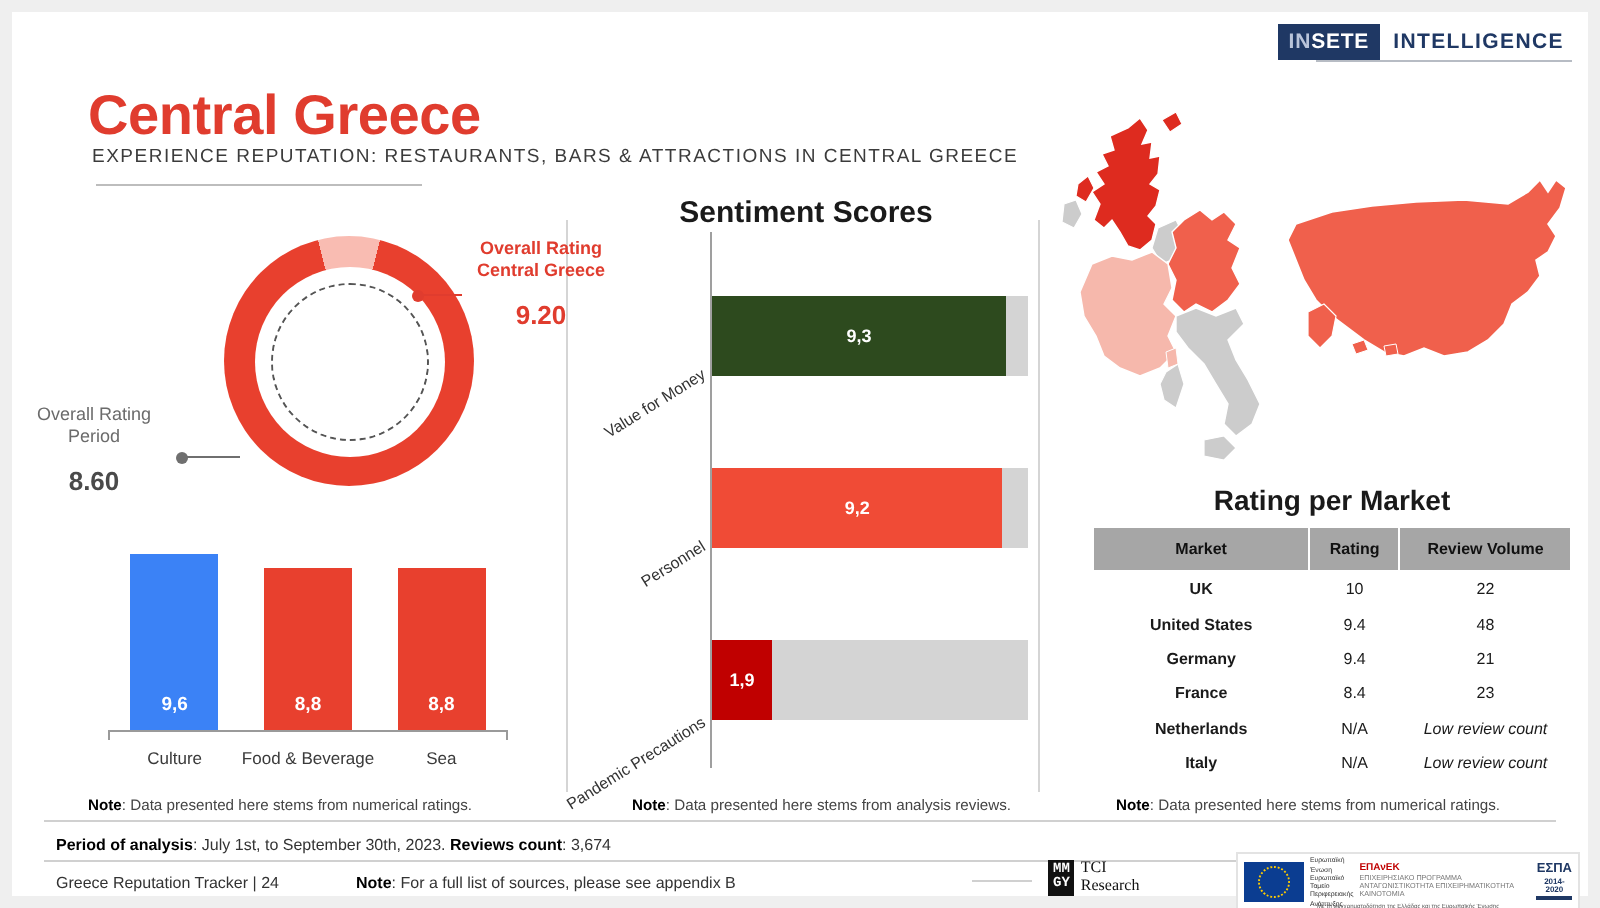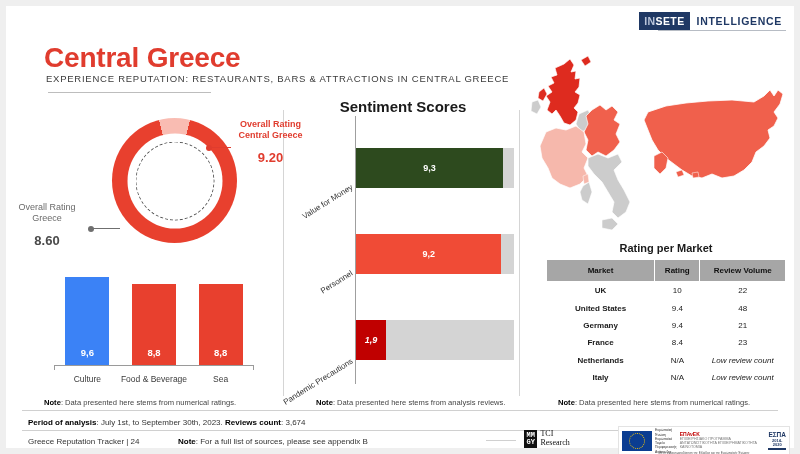--- a/index.html
+++ b/index.html
@@ -141,21 +141,21 @@
     position: absolute; font-size: 8px; color: #333;
     transform: rotate(-32deg); transform-origin: right center;
     white-space: nowrap; text-align: right;
   }
 
   
   .map-zone { position: absolute; left: 520px; top: 28px; width: 268px; height: 205px; }
 
   
   .tbl-zone { position: absolute; left: 540px; top: 236px; width: 240px; }
-  .tbl-title { text-align: center; font-size: 11px; font-weight: bold; color: #1a1a1a; margin-bottom: 5px; }
+  .tbl-title { text-align: center; font-size: 14px; font-weight: bold; color: #1a1a1a; margin-bottom: 5px; }
   table { width: 240px; border-collapse: collapse; }
   th {
     background: #a6a6a6; color: #111; font-size: 8px; font-weight: bold;
     padding: 6px 2px; border: 1px solid #ffffff; text-align: center;
   }
   td {
     font-size: 8px; color: #1a1a1a; padding: 4.2px 2px;
     text-align: center; border: none;
   }
   td.mkt { font-weight: bold; }
@@ -241,21 +241,21 @@
     <div class="lbl-cg">
       <div>Overall Rating</div>
       <div>Central Greece</div>
     </div>
     <div class="val-cg">9.20</div>
 
     <div class="dot-eu"></div>
     <div class="lead-eu"></div>
     <div class="lbl-eu">
       <div>Overall Rating</div>
-      <div>Greece</div>
+      <div>Period</div>
     </div>
     <div class="val-eu">8.60</div>
   </div>
 
   <div class="colchart">
     <div class="cols">
       <div class="colcell">
         <div class="bar" id="b0" style="height: 96%; background: #3b82f6;">
             <span>9,6</span>
           </div>
@@ -293,21 +293,21 @@
         <div class="sfill" id="s0" style="width: 93%; background: rgb(45, 74, 30);">
             <span>9,3</span>
           </div>
       </div>
       <div class="srow" style="top:114px;">
         <div class="strack"></div>
         <div class="sfill" id="s1" style="width: 92%; background: rgb(240, 75, 54);">
             <span>9,2</span>
           </div>
       </div>
-      <div class="srow" style="top:200px;font-style:italic;">
+      <div class="srow" style="top:200px;">
         <div class="strack"></div>
         <div class="sfill" id="s2" style="width: 19%; background: rgb(192, 0, 0);">
             <span>1,9</span>
           </div>
       </div>
     </div>
     <div class="slabel" style="left:-60px; top:84px; width:120px;">Value for Money</div>
     <div class="slabel" style="left:-30px; top:170px; width:90px;">Personnel</div>
     <div class="slabel" style="left:-82px; top:258px; width:142px;">Pandemic Precautions</div>
   </div>

